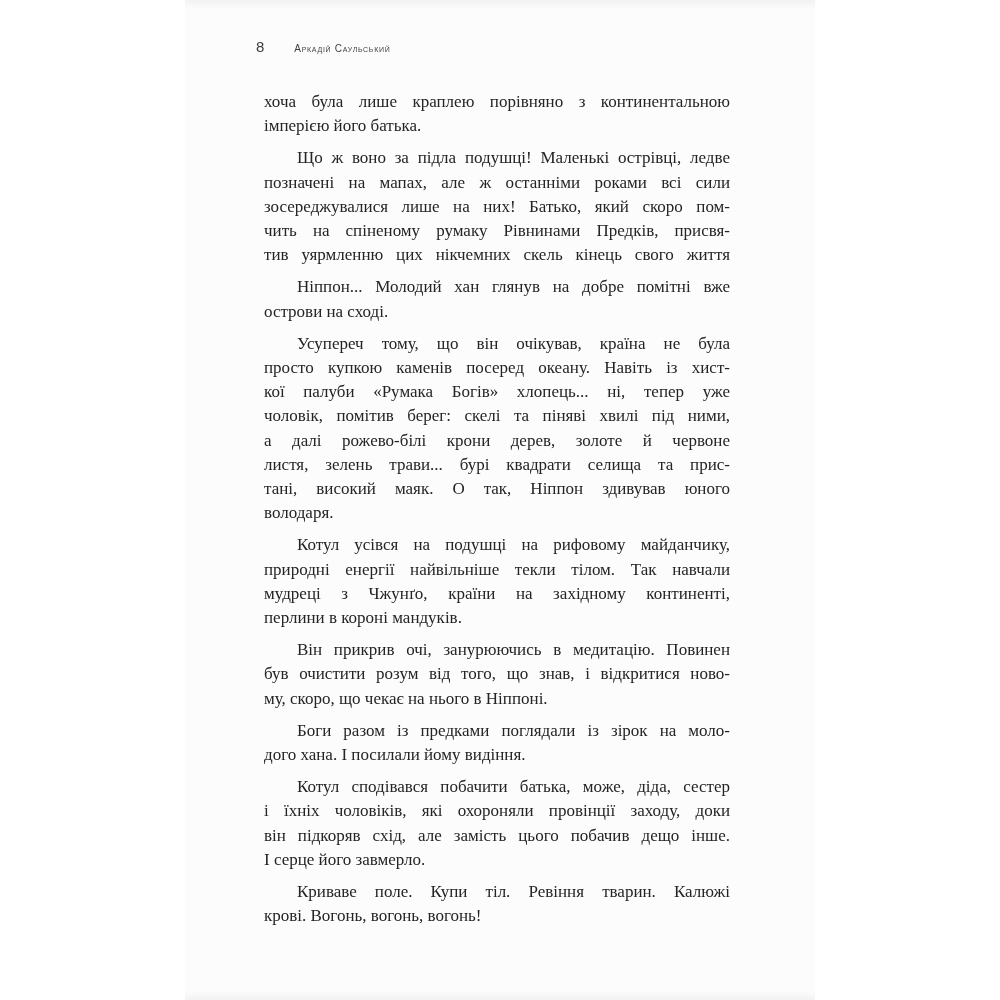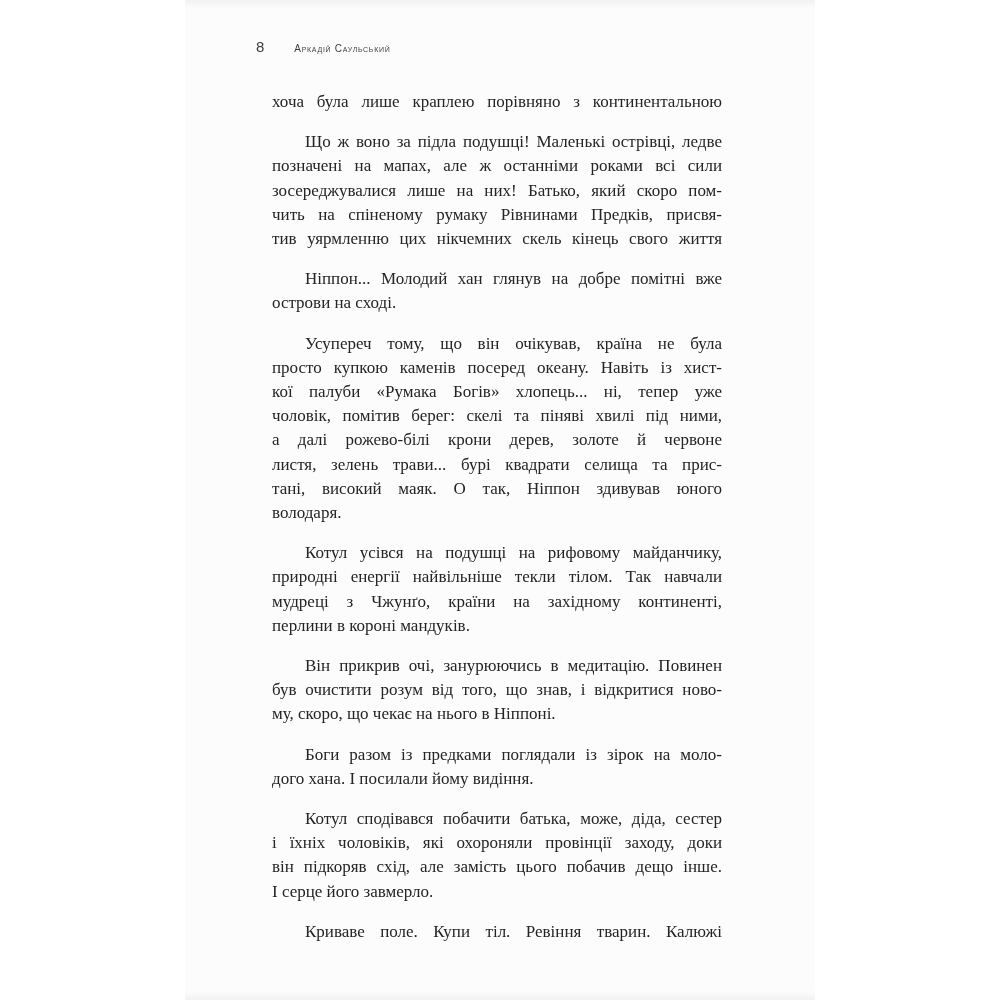--- a/index.html
+++ b/index.html
@@ -53,21 +53,21 @@
     font-variant: small-caps;
     letter-spacing: 0.7px;
   }
   .body-text {
     margin-top: 34px;
     font-family: "Liberation Serif", "DejaVu Serif", serif;
     font-size: 17px;
     line-height: 24.2px;
     color: var(--text-color, #242424);
   }
-  .para { margin: 16px; }
+  .para { margin: 8px; }
   .line { text-align: left; }
   .line.justify {
     text-align: justify;
     text-align-last: justify;
   }
   .line.indent { text-indent: 33px; }
 </style>
 </head>
 <body>
 
@@ -76,20 +76,21 @@
     <div class="page-content">
 
       <div class="running-head">
         <span class="pagenum">8</span>
         <span class="author">Аркадій Саульський</span>
       </div>
 
       <div class="body-text" id="body-text">
           <div class="para">
             <div class="line justify">хоча була лише краплею порівняно з континентальною</div>
+            <div class="line">імперією його батька.</div>
           </div>
           <div class="para">
             <div class="line justify indent">Що ж воно за підла подушці! Маленькі острівці, ледве</div>
             <div class="line justify">позначені на мапах, але ж останніми роками всі сили</div>
             <div class="line justify">зосереджувалися лише на них! Батько, який скоро пом-</div>
             <div class="line justify">чить на спіненому румаку Рівнинами Предків, присвя-</div>
             <div class="line justify">тив уярмленню цих нікчемних скель кінець свого життя</div>
           </div>
           <div class="para">
             <div class="line justify indent">Ніппон... Молодий хан глянув на добре помітні вже</div>
@@ -121,18 +122,19 @@
             <div class="line">дого хана. І посилали йому видіння.</div>
           </div>
           <div class="para">
             <div class="line justify indent">Котул сподівався побачити батька, може, діда, сестер</div>
             <div class="line justify">і їхніх чоловіків, які охороняли провінції заходу, доки</div>
             <div class="line justify">він підкоряв схід, але замість цього побачив дещо інше.</div>
             <div class="line">І серце його завмерло.</div>
           </div>
           <div class="para">
             <div class="line justify indent">Криваве поле. Купи тіл. Ревіння тварин. Калюжі</div>
+            <div class="line">крові. Вогонь, вогонь, вогонь!</div>
           </div>
         </div>
 
     </div>
   </div>
 </div>
 
 </body></html>

